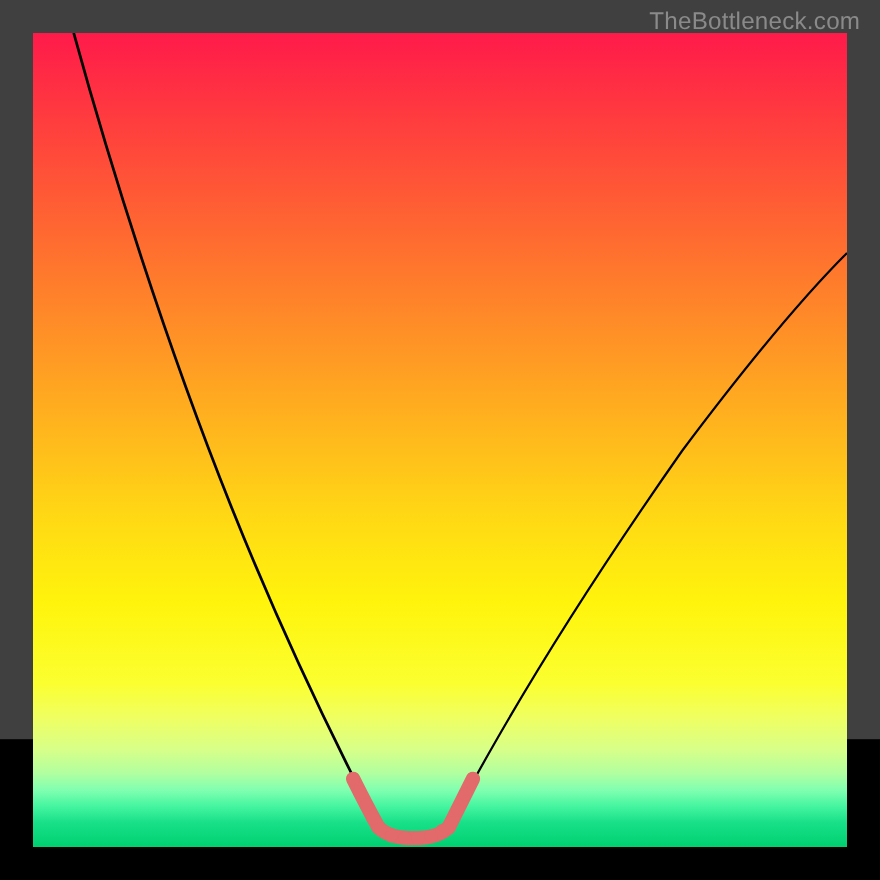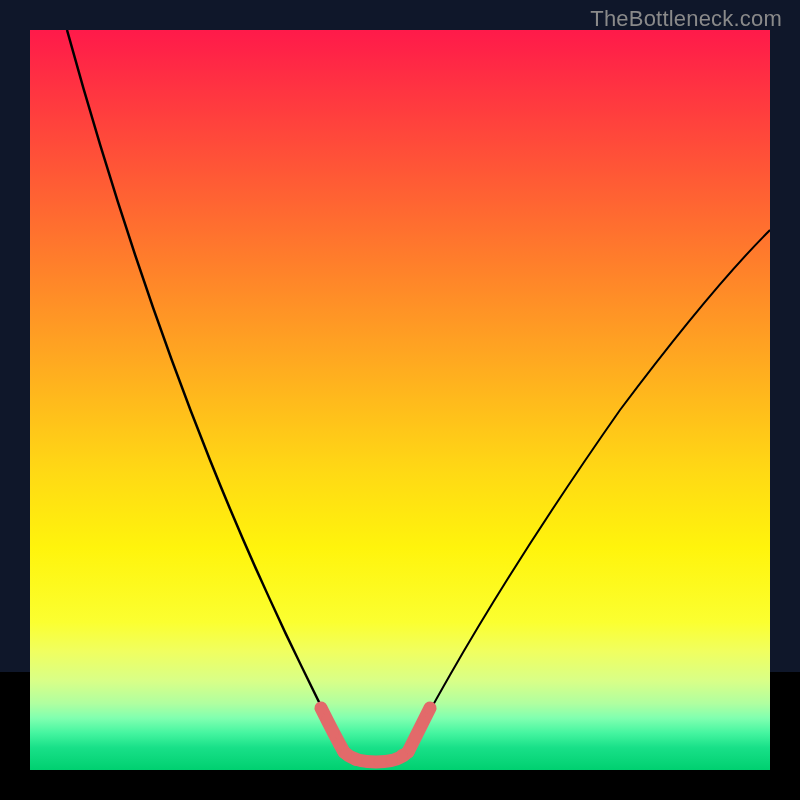--- a/index.html
+++ b/index.html
@@ -6,21 +6,21 @@
   body {
     background: #000;
     width: 800px;
     height: 800px;
     overflow: hidden;
     font-family: Arial, sans-serif;
   }
   .frame {
     width: 800px;
     height: 672px;
-    background: #0f172a;
+    background: #404040;
     position: relative;
   }
   .plot-area {
     position: absolute;
     left: 30px;
     top: 30px;
     width: 740px;
     height: 740px;
     background: linear-gradient(to bottom,
       #ff1a4a 0%,

